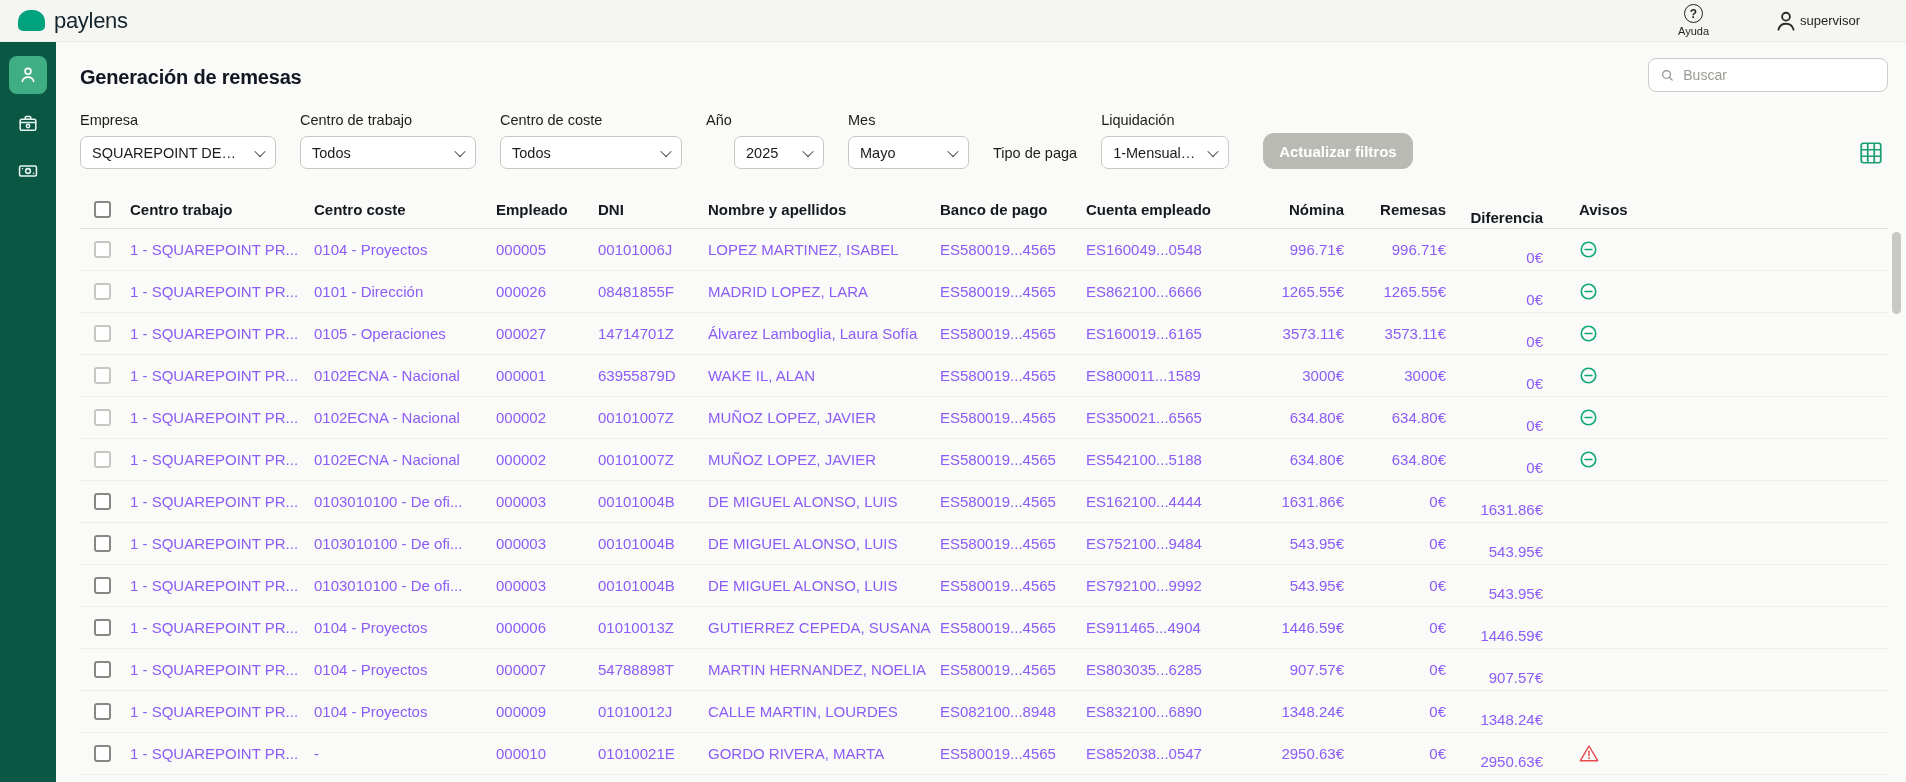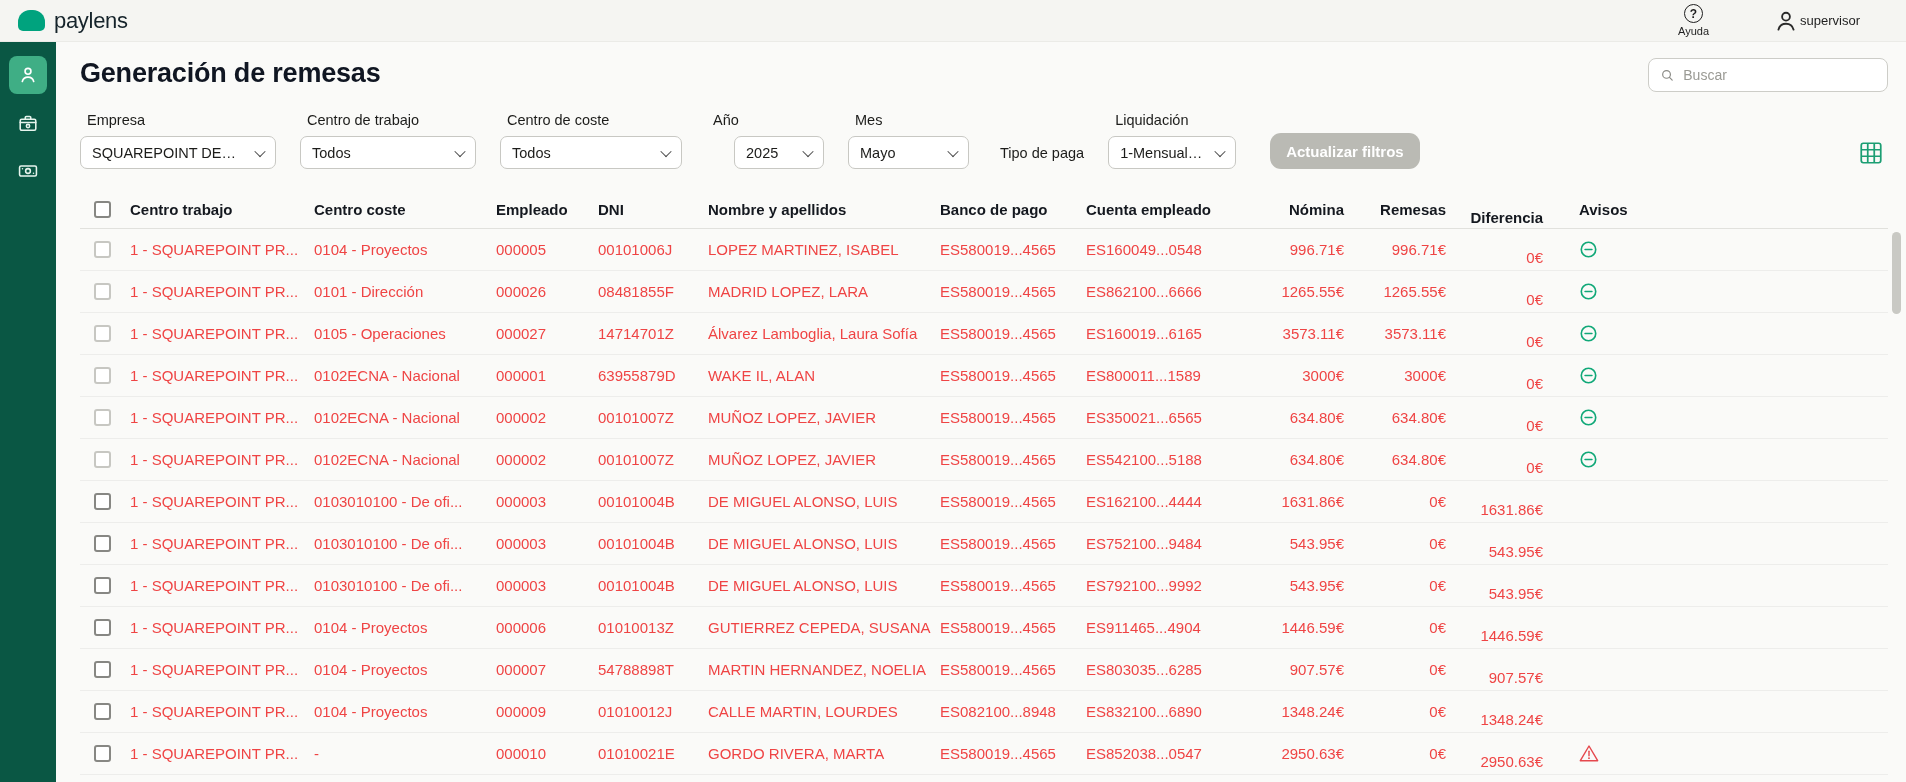--- a/index.html
+++ b/index.html
@@ -38,34 +38,34 @@
     width:38px; height:38px; border-radius:8px; display:flex; align-items:center;
     justify-content:center; color:#e7f5ee; cursor:pointer;
   }
   .side-item.selected{ background:#3fae85; color:#ffffff; }
   .side-item svg{ width:22px; height:22px; }
 
   
   .main{ position:absolute; left:56px; top:42px; right:0; bottom:0; padding:16px 18px 0 24px; }
 
   .page-head{ display:flex; align-items:flex-start; justify-content:space-between; }
-  .page-title{ font-size:27px; font-weight:700; color:#101622; letter-spacing:-0.2px; }
+  .page-title{ font-size:20px; font-weight:700; color:#101622; letter-spacing:-0.2px;margin-top:8px; }
   .search{
     width:240px; height:34px; border:1px solid #cdcdc8; border-radius:8px; background:#fff;
     display:flex; align-items:center; padding:0 11px; gap:9px;
   }
   .search svg{ width:16px; height:16px; stroke:#8b8b86; }
   .search input{ border:none; outline:none; background:transparent; font-size:14px; width:100%;
                  font-family:"Liberation Sans", sans-serif; color:#ef4444; }
   .search input::placeholder{ color:#9a9a94; }
 
   
   .filters-bar{ display:flex; align-items:flex-end; margin-top:20px; }
   .filters-list{ display:flex; align-items:flex-end; gap:24px; }
-  .flabel{ font-size:14.5px; color:#1c1c1a; margin-bottom:8px;margin-left:7px; }
+  .flabel{ font-size:14.5px; color:#1c1c1a; margin-bottom:8px; }
   .fselect{
     height:33px; border:1px solid #c8c8c3; border-radius:7px; background:#fff;
     display:flex; align-items:center; justify-content:space-between; padding:0 11px;
     font-size:14.5px; color:#1c1c1a; gap:12px; cursor:pointer;
   }
   .filter:nth-child(1) .fselect{ width:196px; }
   .filter:nth-child(2) .fselect{ width:176px; }
   .filter:nth-child(3) .fselect{ width:182px; }
   .filter:nth-child(4) .fselect{ width:90px;margin-left:28px;  }
   .filter:nth-child(5) .fselect{ width:121px; }
@@ -79,21 +79,21 @@
     border:none; border-radius:11px; padding:0 16px; margin-left:34px; cursor:pointer;
     font-family:"Liberation Sans", sans-serif;
   }
   .excel-btn{ margin-left:auto; margin-right:4px; background:none; border:none; cursor:pointer; padding:0; }
   .excel-btn svg{ width:26px; height:26px; }
 
   
   .table{ margin-top:22px; }
   .thead, .row{ display:flex; align-items:center; }
   .thead{ height:38px; border-bottom:1px solid #e1e1dd; font-weight:700; font-size:15px; color:#14181f; }
-  .row{ height:42px; border-bottom:1px solid #ededeb; font-size:15px; color:#ef4444; }
+  .row{ height:42px; border-bottom:1px solid #ededeb; font-size:15px; color:#8b5cf6; }
   .cell{ display:flex; align-items:center; padding-right:8px; white-space:nowrap; overflow:hidden; }
   .thead .cell{ position:relative; }
   .thead .cell.sep::before{
     content:""; position:absolute; left:-1px; top:9px; bottom:9px; width:1px; background:#dadad6;
   }
   .thead .c-fill::after{
     content:""; position:absolute; right:0; top:9px; bottom:9px; width:1px; background:#dadad6;
   }
   .c-cb{ width:50px; padding-left:14px; }
   .c-ct{ width:184px; }

